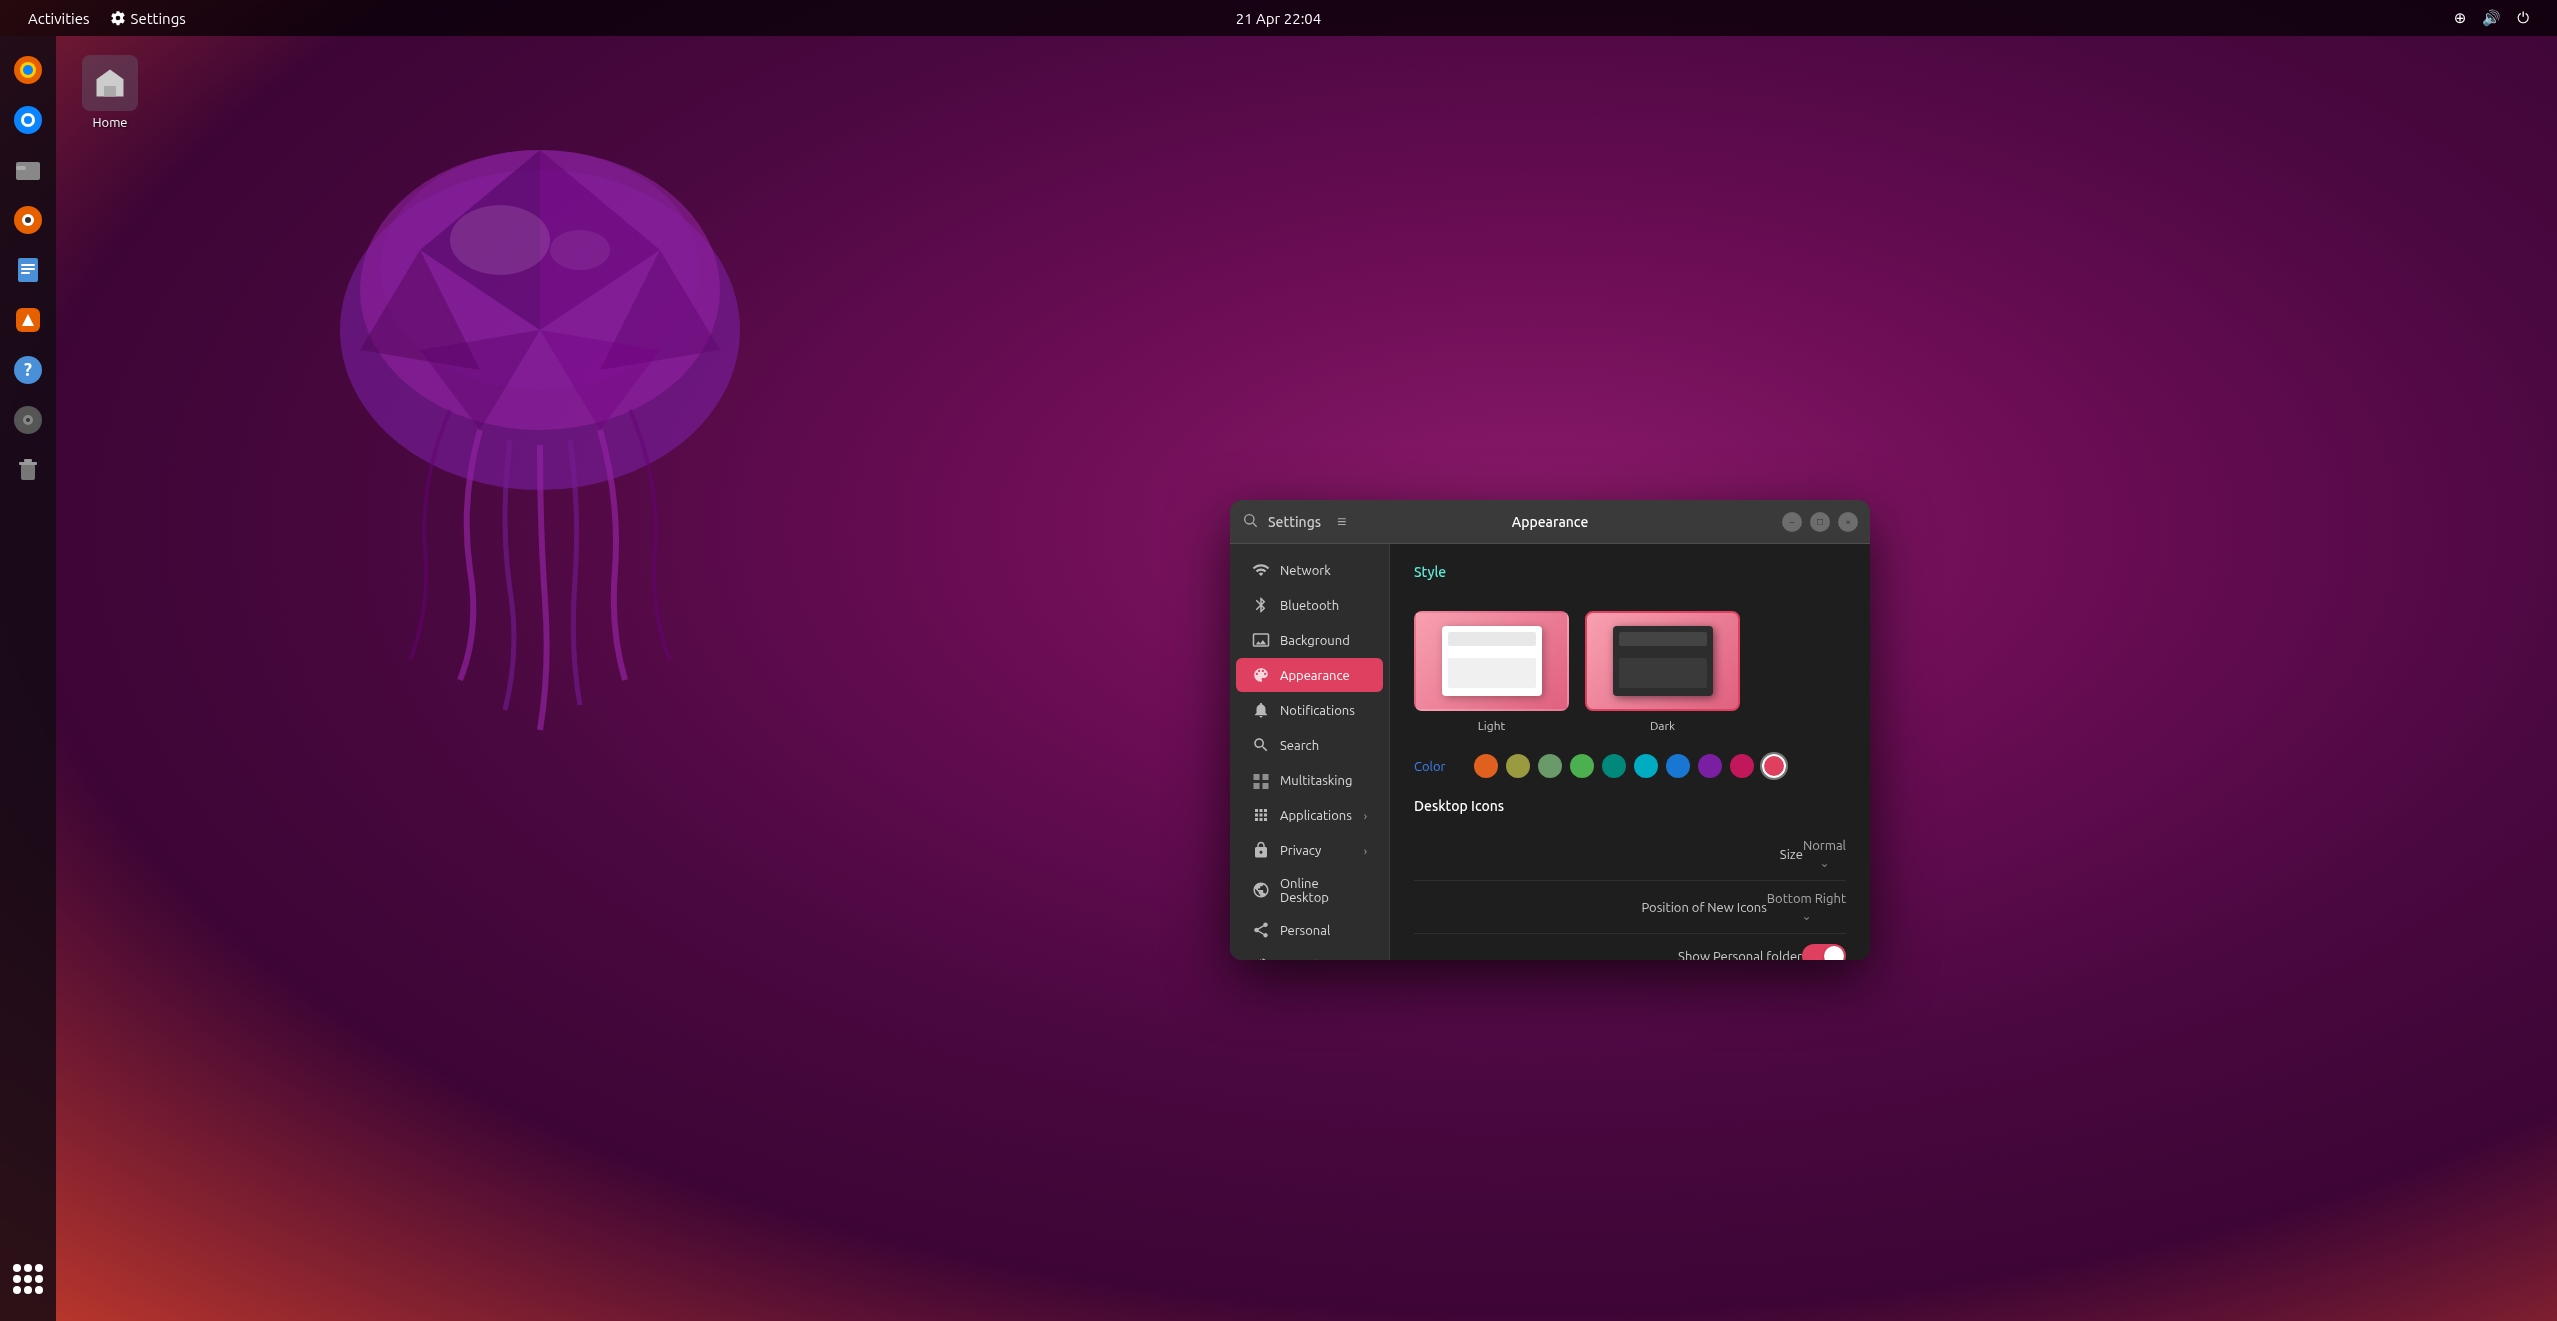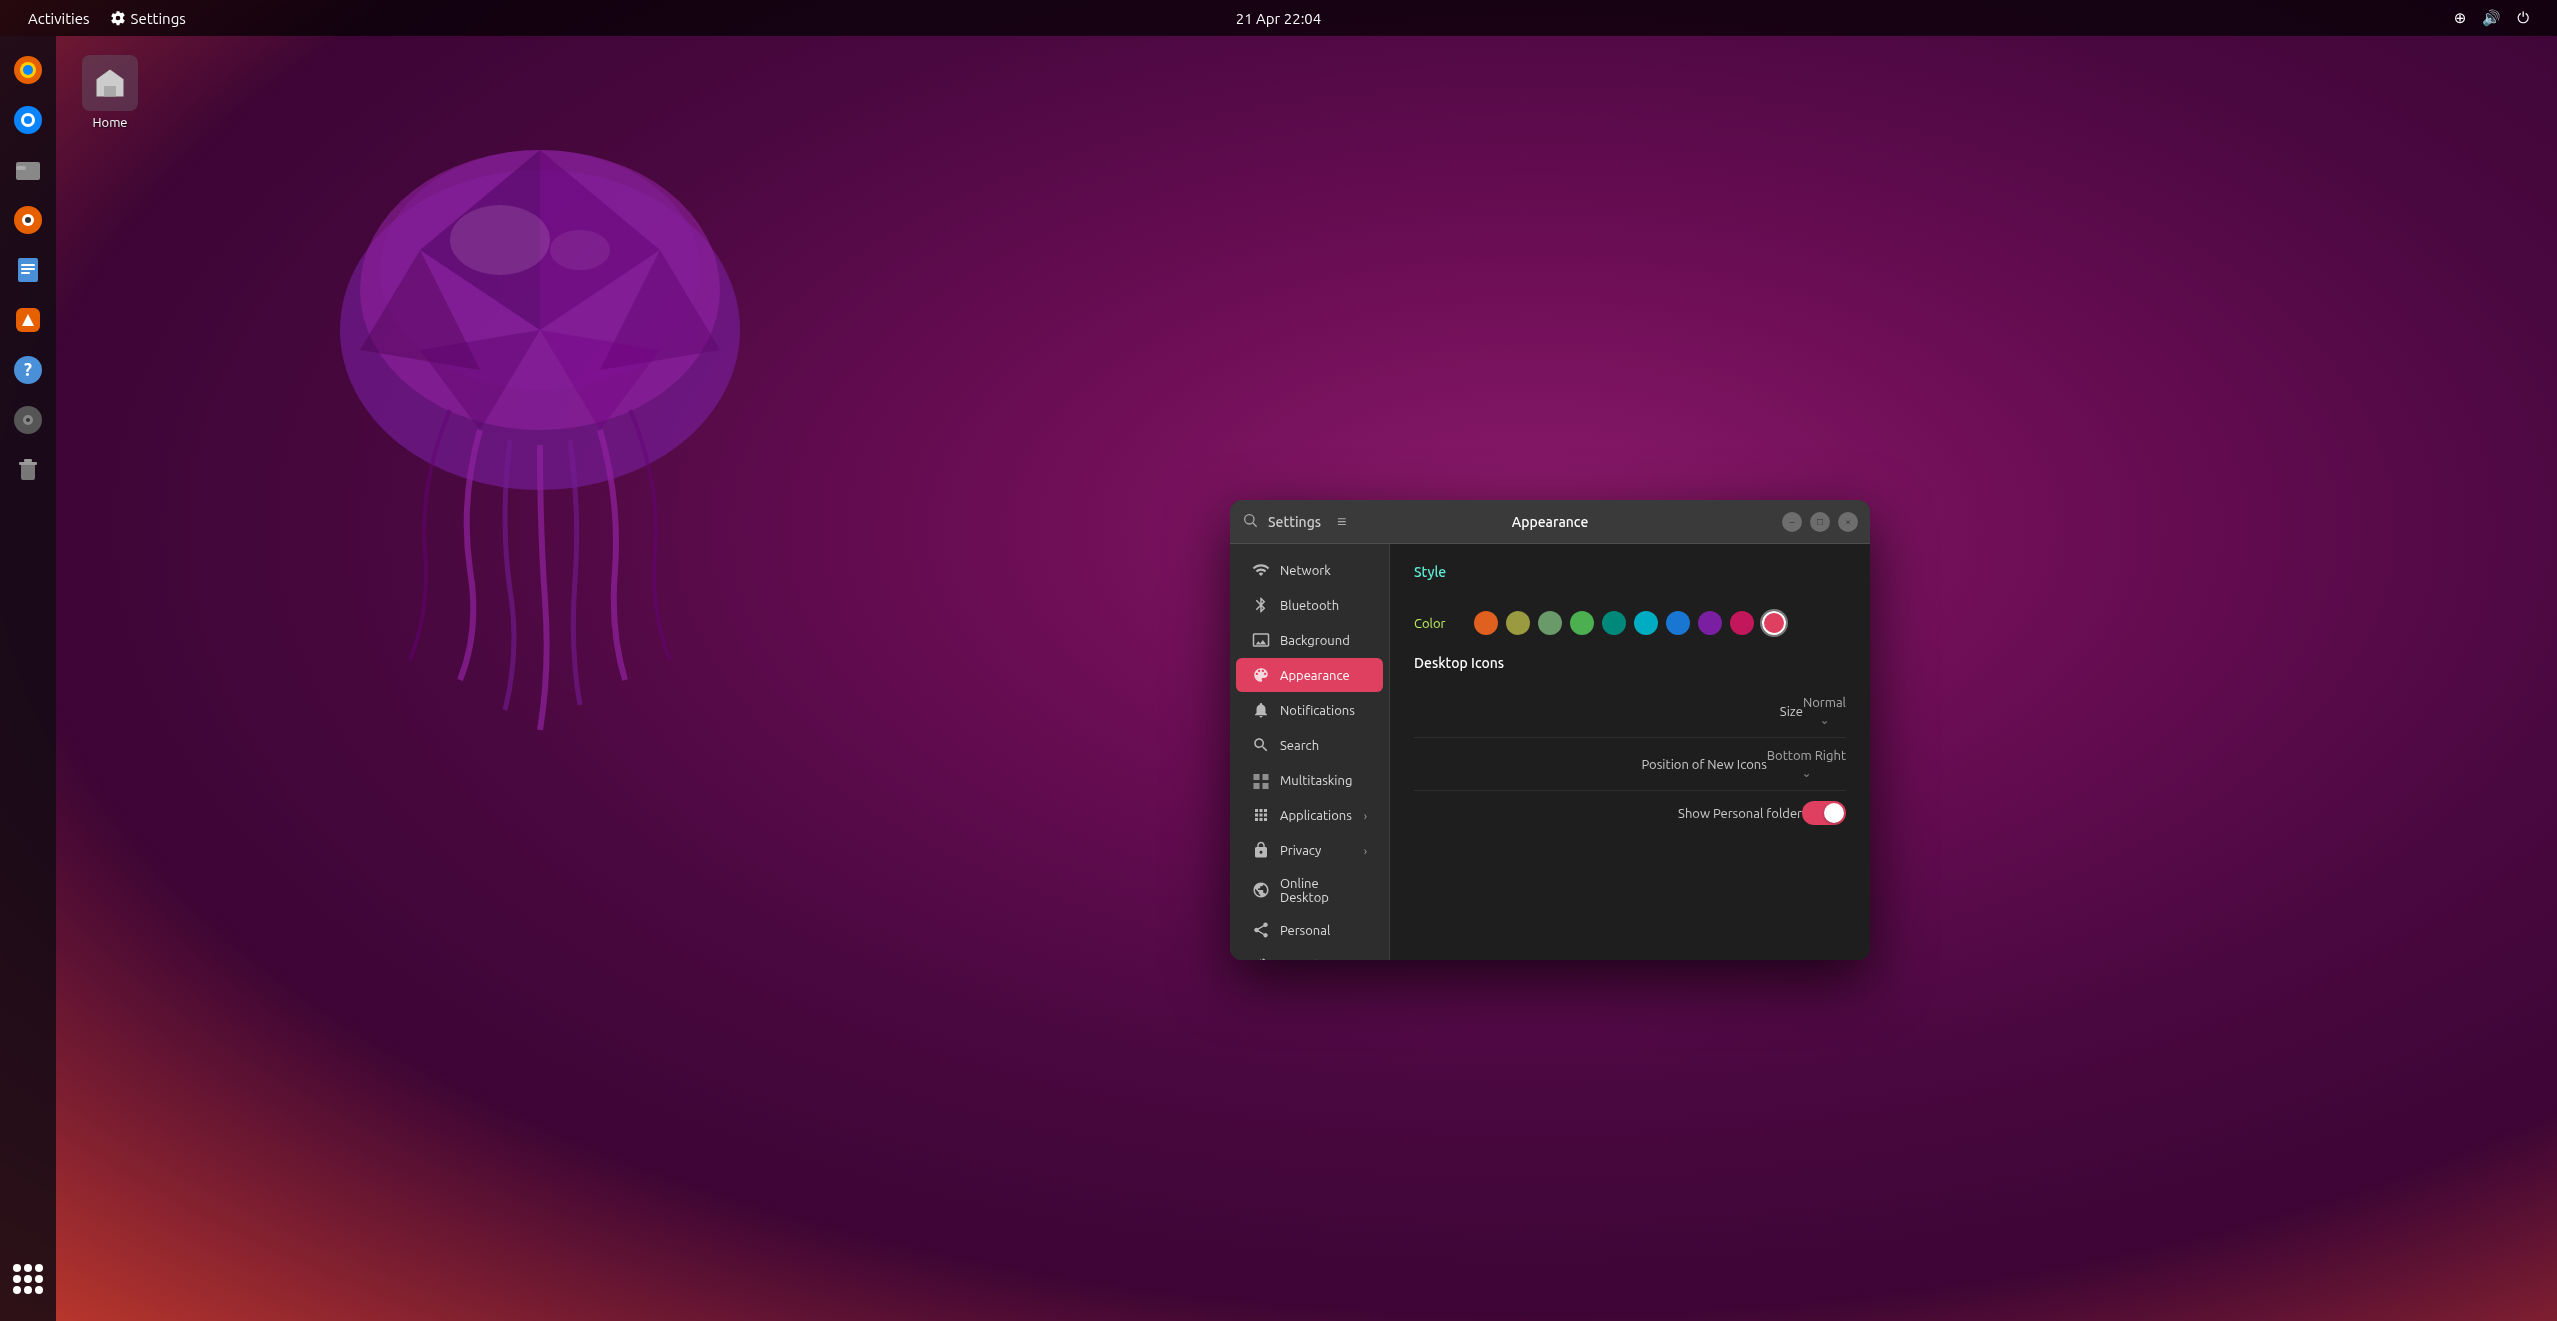--- a/index.html
+++ b/index.html
@@ -338,21 +338,21 @@
       border-radius: 2px;
     }
 
     
     .color-row {
       display: flex;
       align-items: center;
       margin-bottom: 20px;
     }
     .color-row-label {
-      color: #bef264;
+      color: #3b82f6;
       font-size: 13px;
       width: 60px;
       flex-shrink: 0;
     }
     .color-swatches {
       display: flex;
       gap: 8px;
       flex-wrap: wrap;
     }
     .color-swatch {
@@ -688,20 +688,40 @@
           </svg>
           <span>Sound</span>
         </div>
 
       </div>
 
       <div id="main-content">
 
         <div class="section-title">Style</div>
 
+        <div class="theme-cards">
+
+          <div class="theme-card">
+            <div class="theme-preview light-preview">
+              <div class="window-mock">
+                <div style="position:absolute;bottom:8px;left:6px;right:6px;height:30px;background:#f0f0f0;border-radius:2px;"></div>
+              </div>
+            </div>
+            <span class="theme-label">Light</span>
+          </div>
+
+          <div class="theme-card">
+            <div class="theme-preview dark-preview selected">
+              <div class="window-mock">
+                <div style="position:absolute;bottom:8px;left:6px;right:6px;height:30px;background:#3a3a3a;border-radius:2px;"></div>
+              </div>
+            </div>
+            <span class="theme-label">Dark</span>
+          </div>
+        </div>
 
         <div class="color-row">
           <span class="color-row-label">Color</span>
           <div class="color-swatches">
             <div class="color-swatch" style="background:#e06020;"></div>
             <div class="color-swatch" style="background:#9a9a40;"></div>
             <div class="color-swatch" style="background:#6a9a6a;"></div>
             <div class="color-swatch" style="background:#4caf50;"></div>
             <div class="color-swatch" style="background:#00897b;"></div>
             <div class="color-swatch" style="background:#00acc1;"></div>

